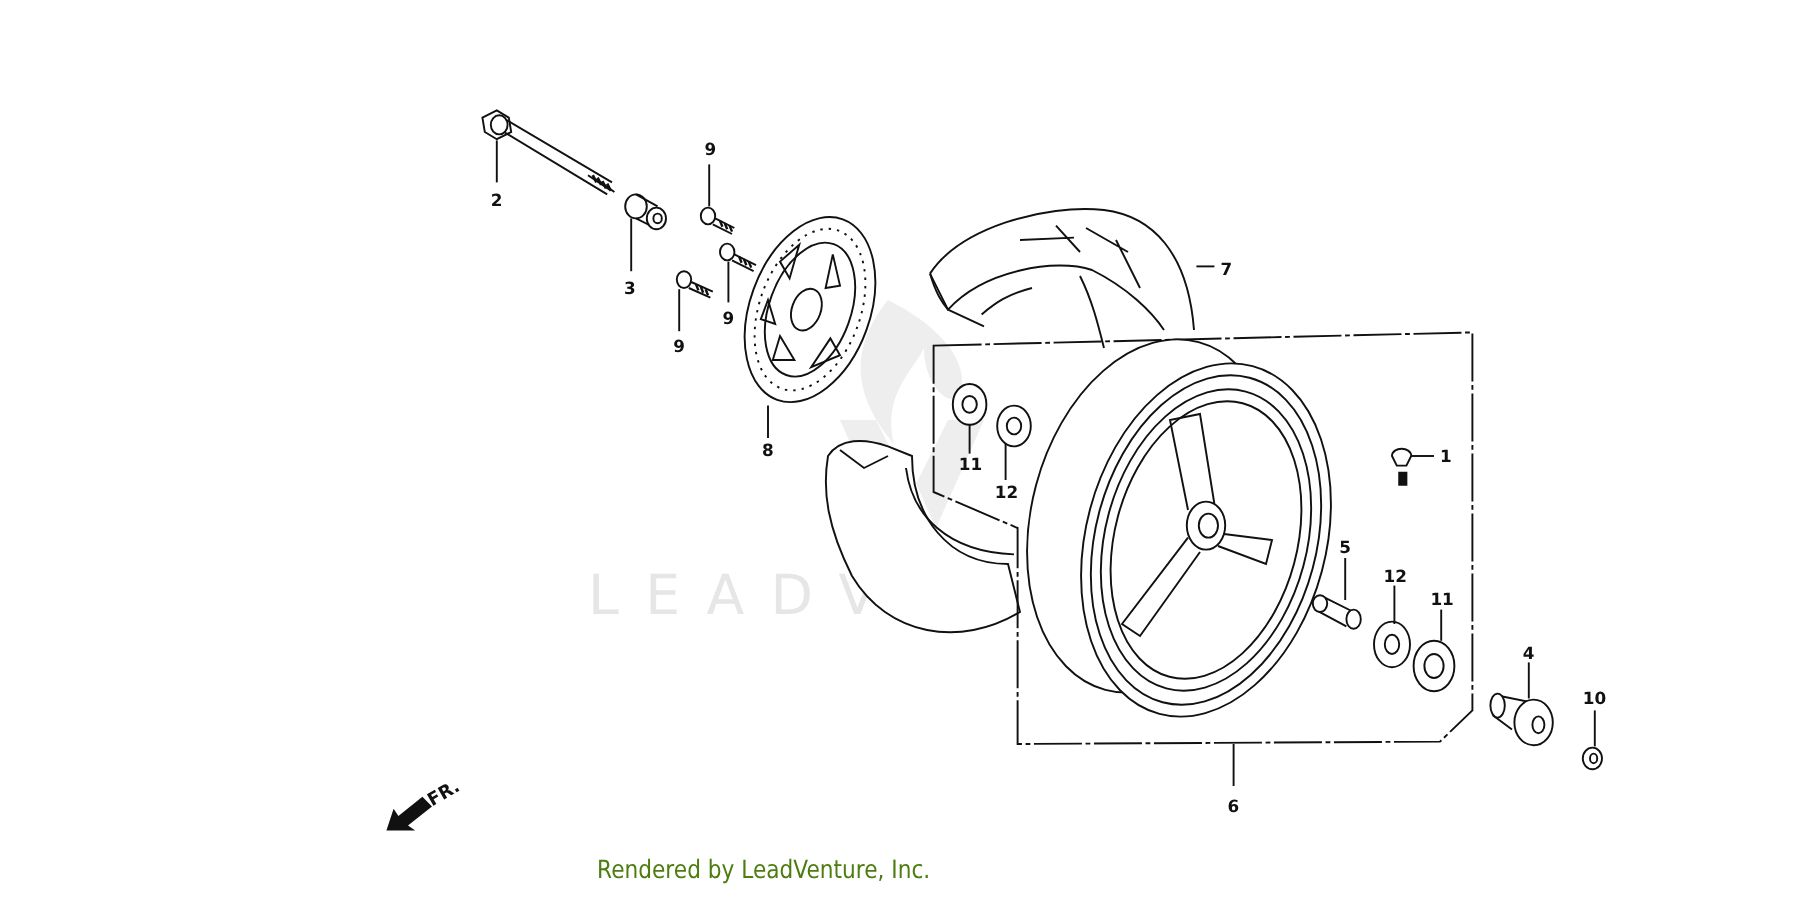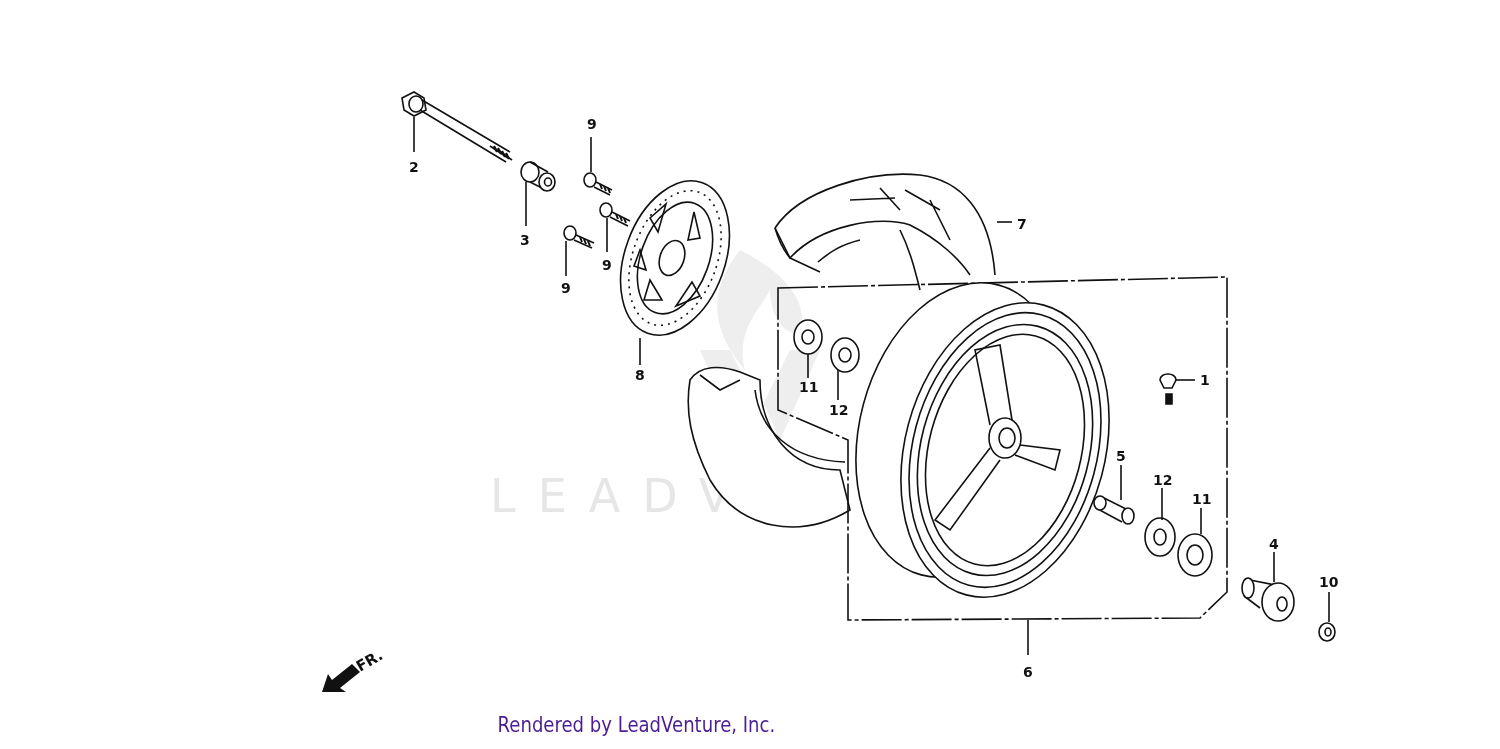--- a/index.html
+++ b/index.html
@@ -1,20 +1,20 @@
 <!DOCTYPE html>
 <html><head>
 <meta charset="utf-8">
 <style>
   html,body{margin:0;padding:0;background:#ffffff;}
   body{width:1500px;height:749px;position:relative;overflow:hidden;font-family:"Liberation Sans",sans-serif;}
   #diagram{position:absolute;left:0;top:0;width:1500px;height:749px;}
   .callout{font-family:"DejaVu Sans",sans-serif;font-weight:bold;font-size:14px;fill:#111;}
   .watermark{font-family:"DejaVu Sans",sans-serif;font-size:46px;letter-spacing:22px;fill:#e6e6e6;}
-  .footer{position:absolute;left:0;width:1272px;top:713px;text-align:center;font-family:"DejaVu Sans",sans-serif;font-size:21px;color:#4c1d95;}
+  .footer{position:absolute;left:0;width:1272px;top:713px;text-align:center;font-family:"DejaVu Sans",sans-serif;font-size:21px;color:#4d7c0f;}
   .footer span{display:inline-block;transform:scaleX(0.86);}
   .fr-label{font-family:"DejaVu Sans",sans-serif;font-weight:bold;font-size:15px;fill:#111;}
 </style>
 </head>
 <body>
 
 <svg id="diagram" viewBox="0 0 1500 749" xmlns="http://www.w3.org/2000/svg">
 
   <g>
     <path d="M740 250 C700 300 720 340 745 370 C735 330 760 310 770 290 C770 320 790 340 800 330 C810 300 780 270 740 250 Z" fill="#eeeeee"></path>

